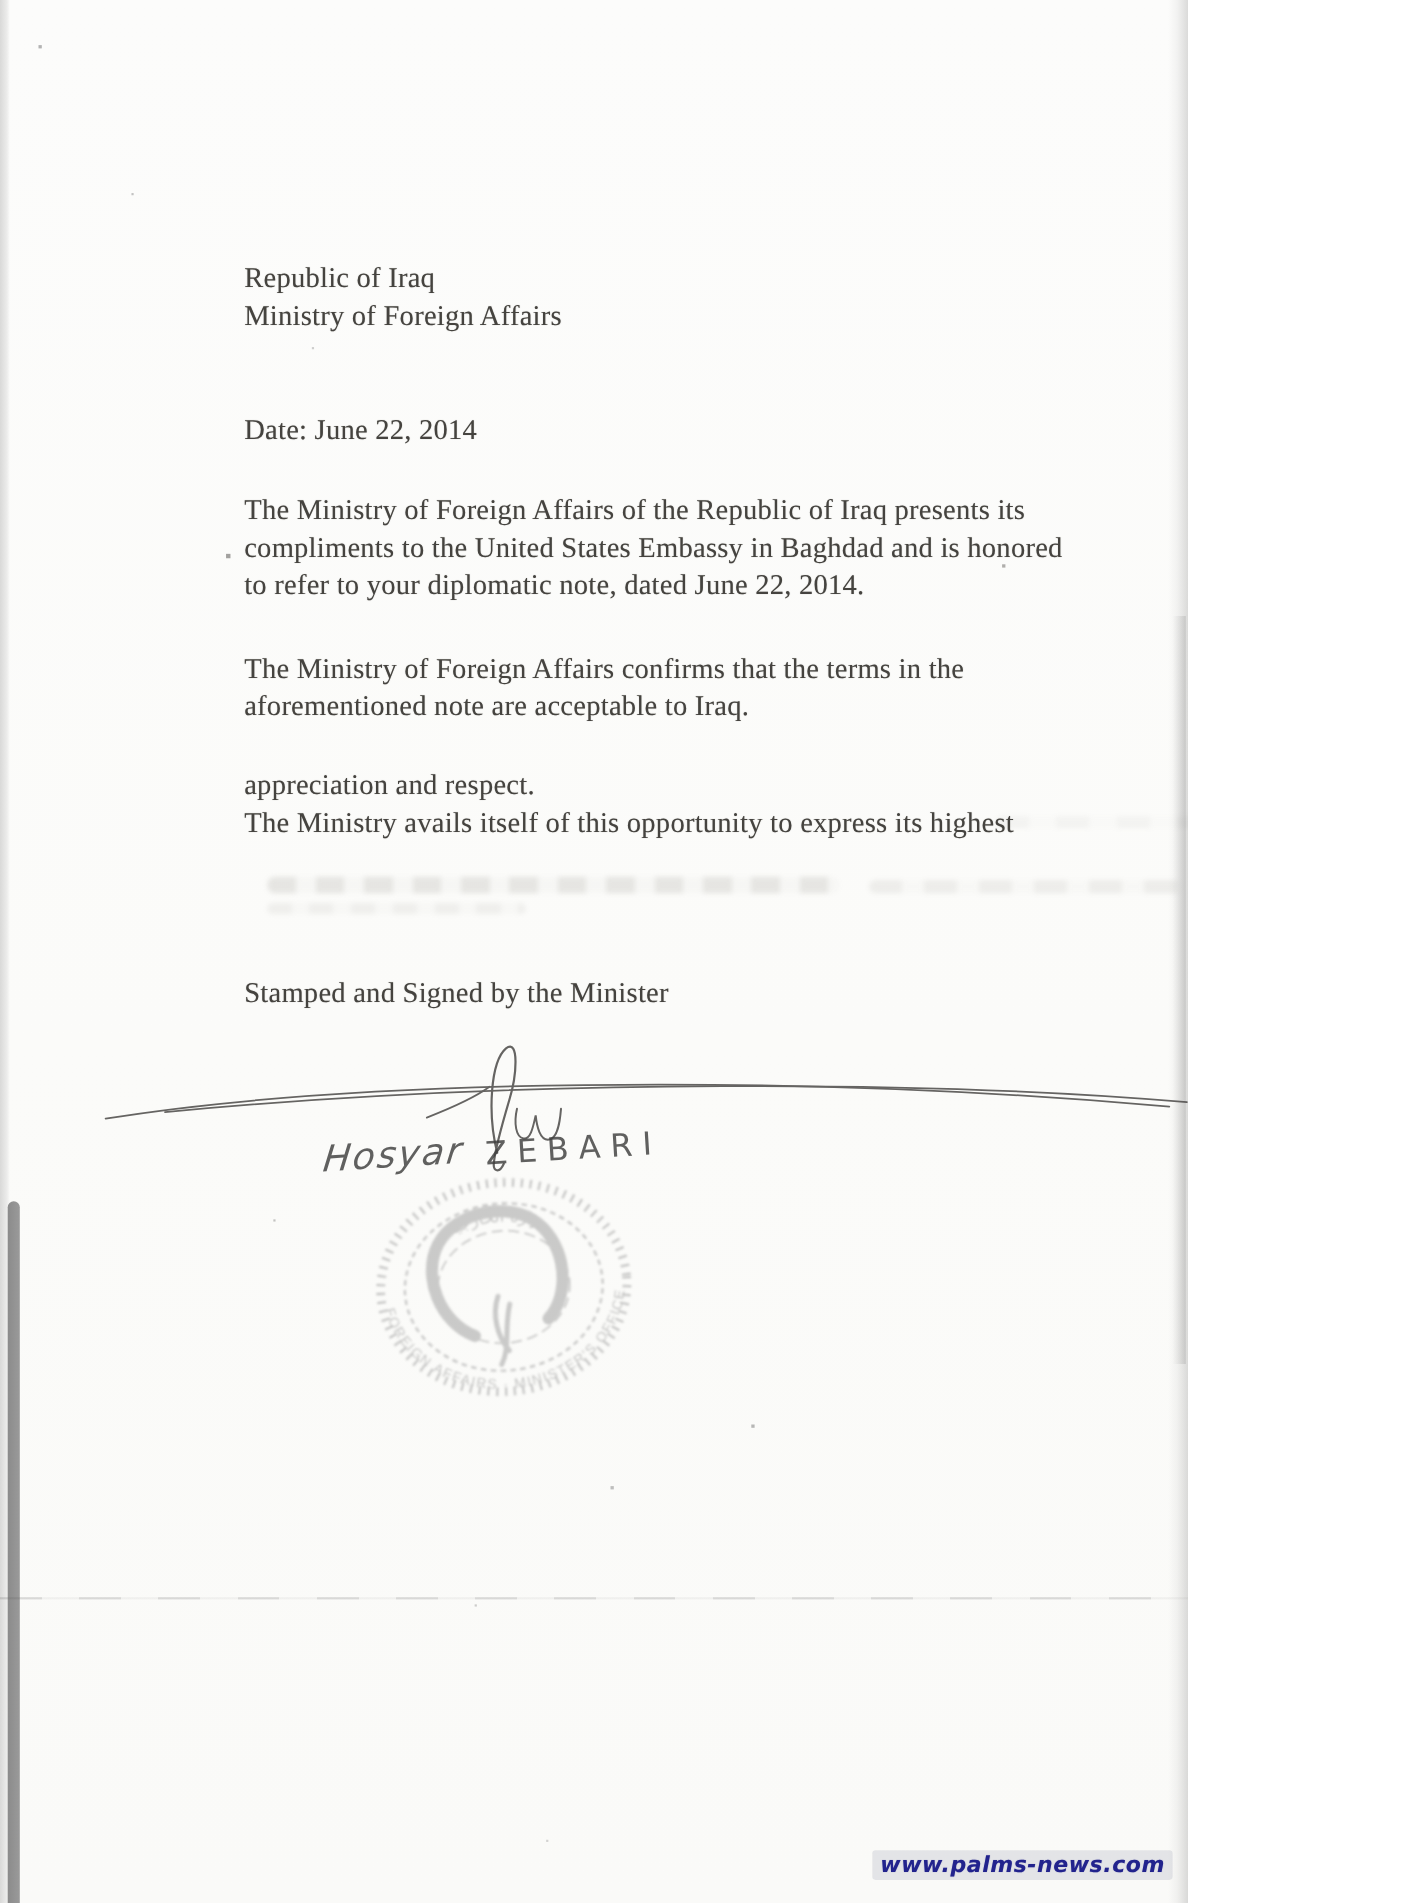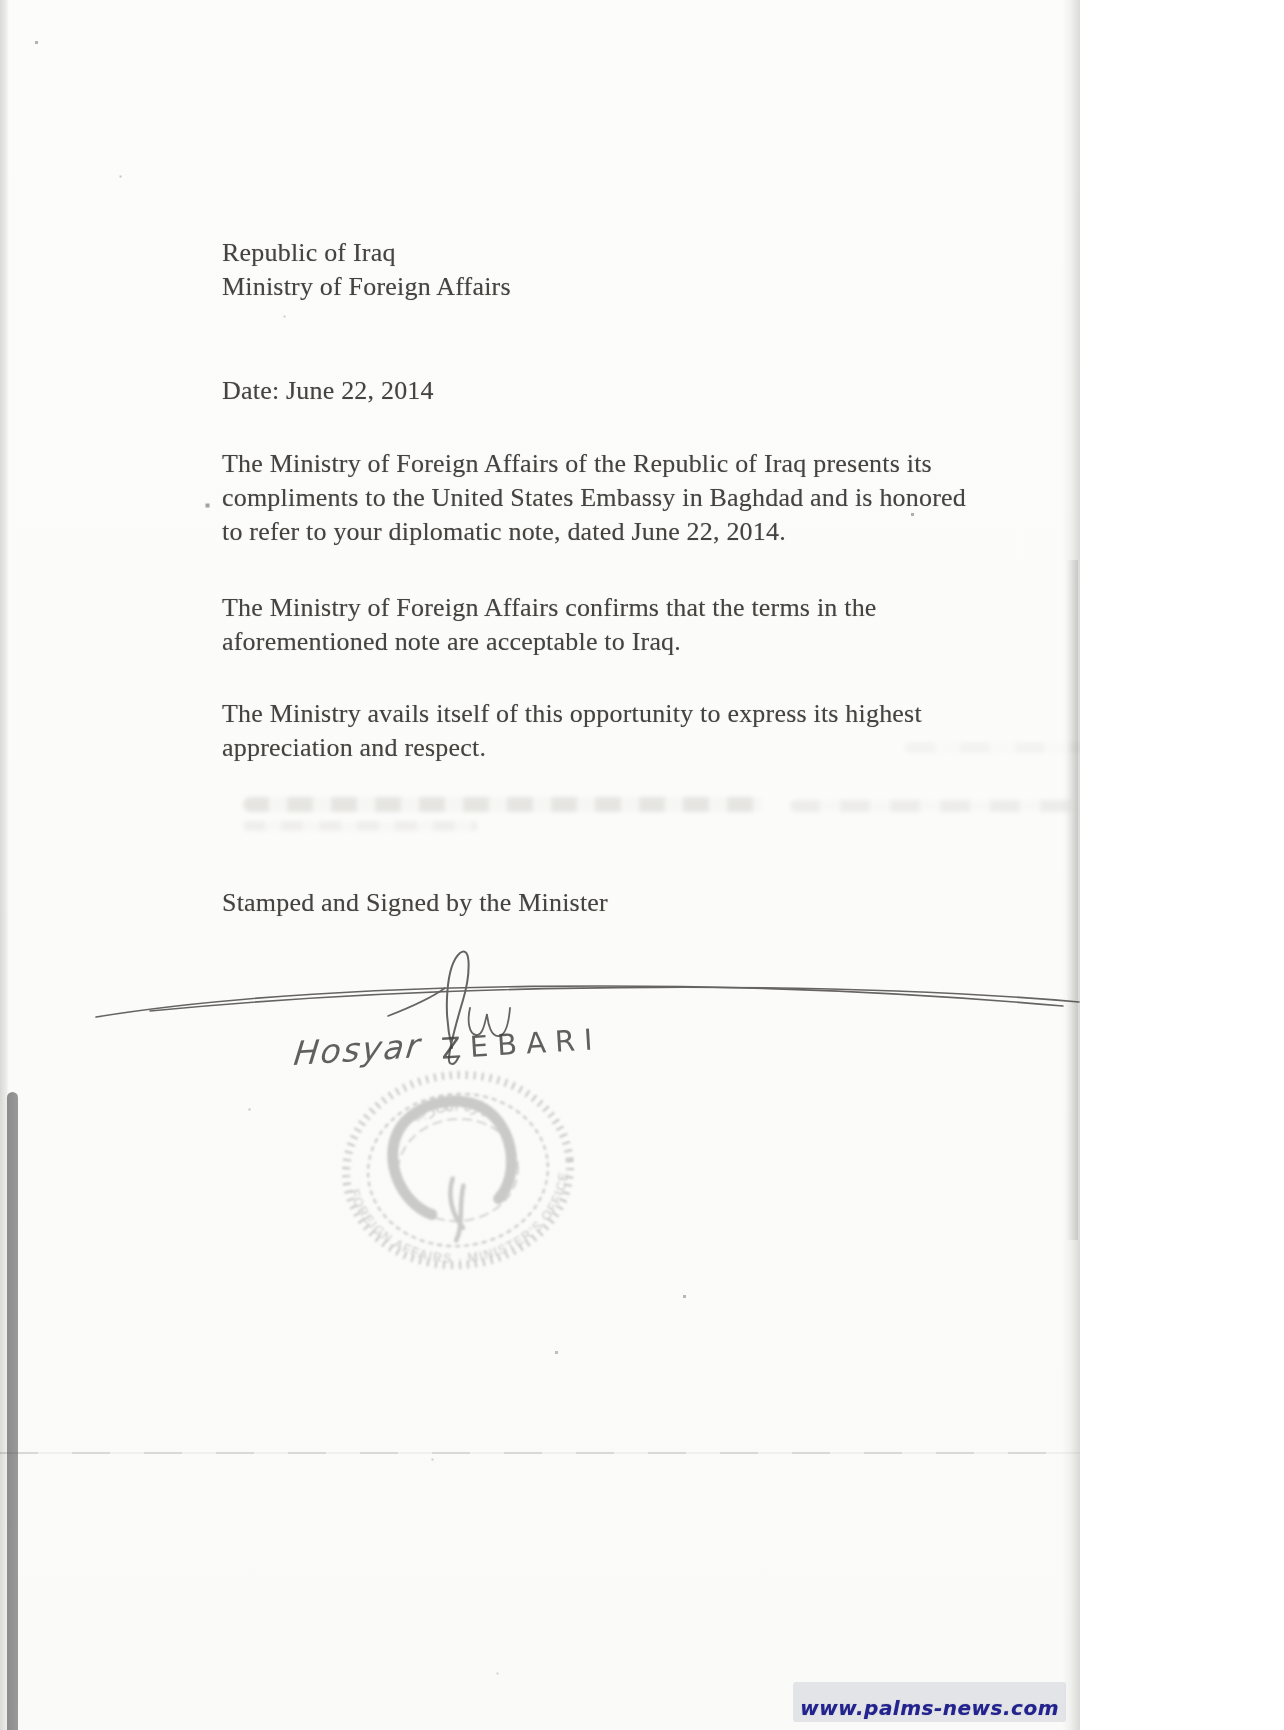--- a/index.html
+++ b/index.html
@@ -67,21 +67,21 @@
   
   .sig-svg{position:absolute;left:0;top:0;pointer-events:none;}
   .sig-name{position:absolute;left:294px;top:1026px;color:#3f3f3e;opacity:.82;
     transform:rotate(-2.5deg);white-space:nowrap;
     font-family:"DejaVu Sans", sans-serif;}
   .sig-first{display:inline-block;font-size:33px;font-style:italic;letter-spacing:2px;
     transform:skewX(-10deg) rotate(-1deg);}
   .sig-last{display:inline-block;font-size:29px;letter-spacing:9px;margin-left:14px;
     transform:rotate(-1deg);font-weight:500;}
   
-  .watermark{position:absolute;right:14px;top:1682px;padding:14px 7px 2px;
+  .watermark{position:absolute;right:14px;top:1682px;padding:1px 7px 2px;
     font-family:"DejaVu Sans", sans-serif;font-size:20px;font-weight:bold;font-style:italic;
     letter-spacing:.5px;color:#22238d;background:rgba(170,172,185,.28);border-radius:3px;
     text-shadow:0 0 1px rgba(34,35,141,.4);}
 </style>
 </head>
 <body>
 
 <div class="page">
 
   <div class="edge-left"></div>
@@ -108,22 +108,22 @@
   <div class="typed para1">
     <div>The Ministry of Foreign Affairs of the Republic of Iraq presents its</div>
     <div>compliments to the United States Embassy in Baghdad and is honored</div>
     <div>to refer to your diplomatic note, dated June 22, 2014.</div>
   </div>
   <div class="typed para2">
     <div>The Ministry of Foreign Affairs confirms that the terms in the</div>
     <div>aforementioned note are acceptable to Iraq.</div>
   </div>
   <div class="typed para3">
+    <div>appreciation and respect.</div>
     <div>The Ministry avails itself of this opportunity to express its highest</div>
-    <div>appreciation and respect.</div>
   </div>
 
   <div class="typed closing">Stamped and Signed by the Minister</div>
 
   <svg class="sig-svg" width="1284" height="1730" viewBox="0 0 1284 1730">
     <defs>
       <filter id="soft" x="-20%" y="-20%" width="140%" height="140%">
         <feGaussianBlur stdDeviation="0.8"></feGaussianBlur>
       </filter>
       <path id="arcTop" d="M 363 1176 A 96 82 0 0 1 551 1176" fill="none"></path>

